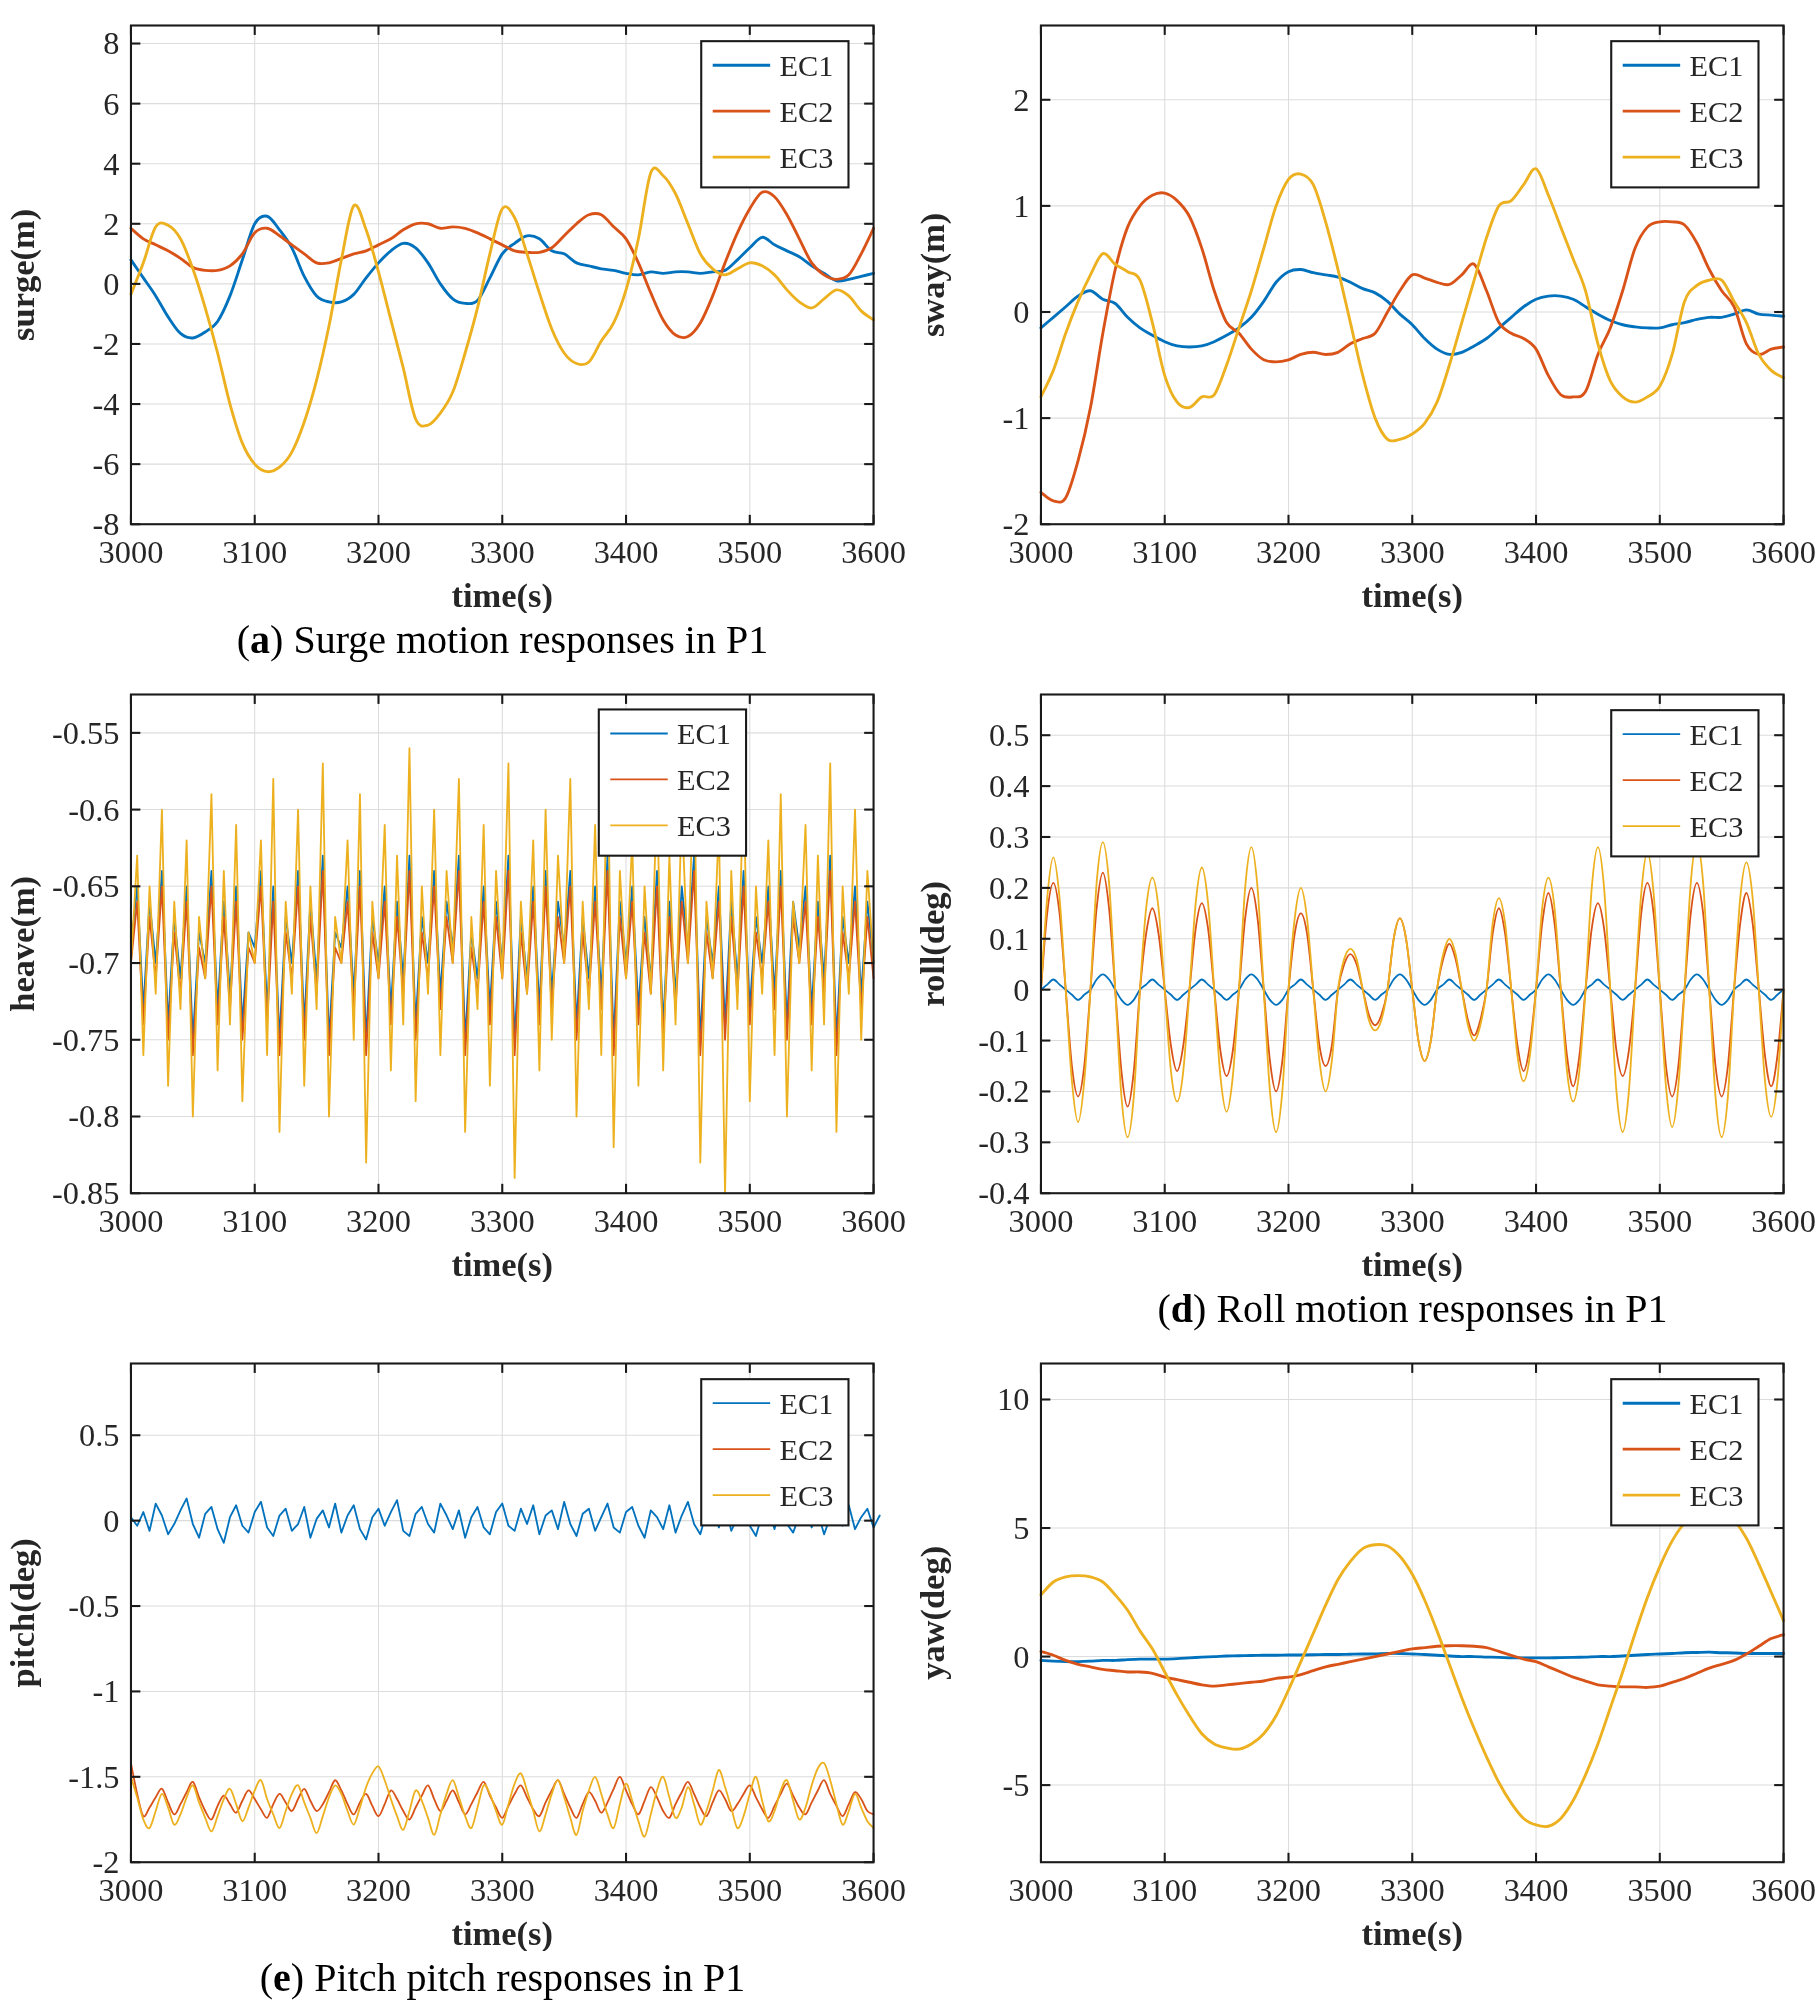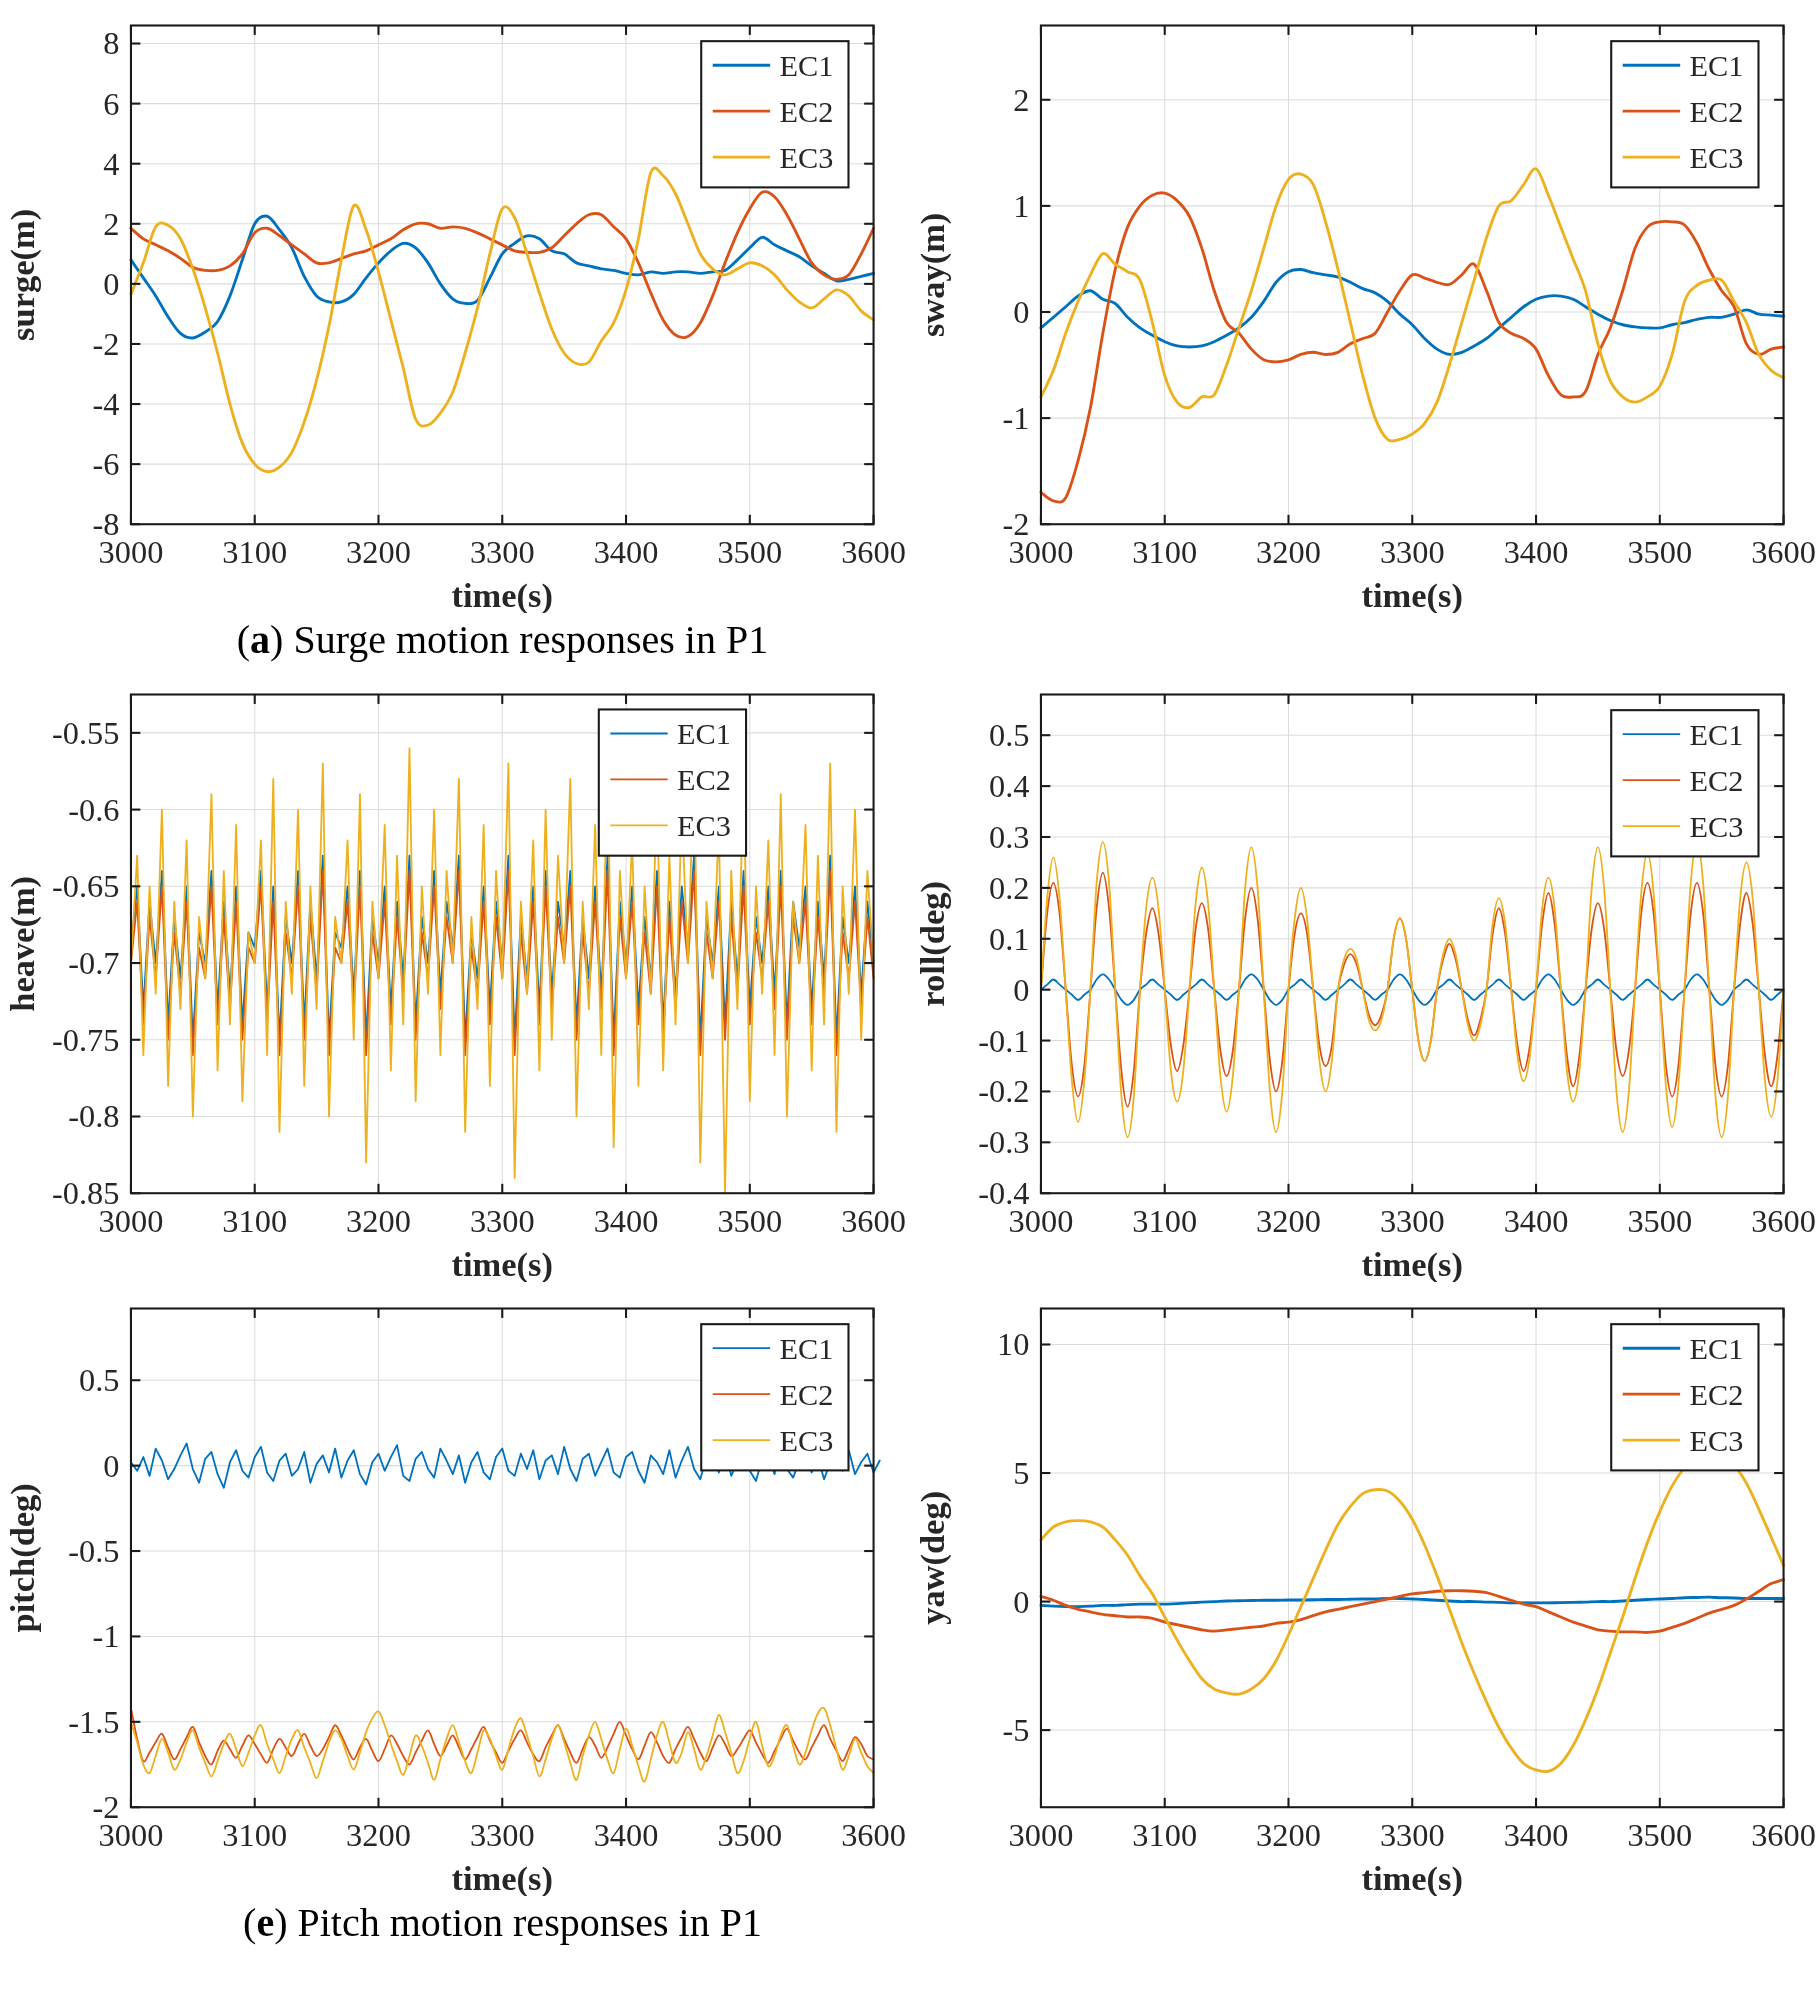--- a/index.html
+++ b/index.html
@@ -349,20 +349,21 @@
         <g>
           <rect x="1342" y="75" width="282" height="280" fill="#ffffff" stroke="#1a1a1a" stroke-width="4"></rect>
           <line x1="1364" y1="121" x2="1474" y2="121" stroke="#0072BD" stroke-width="3.5"></line>
           <text x="1492" y="141" fill="#262626" font-family="&quot;Liberation Serif&quot;,serif" font-size="58">EC1</text>
           <line x1="1364" y1="209" x2="1474" y2="209" stroke="#D95319" stroke-width="3.5"></line>
           <text x="1492" y="229" fill="#262626" font-family="&quot;Liberation Serif&quot;,serif" font-size="58">EC2</text>
           <line x1="1364" y1="297" x2="1474" y2="297" stroke="#EDB120" stroke-width="3.5"></line>
           <text x="1492" y="317" fill="#262626" font-family="&quot;Liberation Serif&quot;,serif" font-size="58">EC3</text>
         </g>
       </svg>
+    <figcaption class="caption">(<b class="cap-letter">d</b>)<span class="cap-text"> Roll motion responses in P1</span></figcaption>
   </figure>
 
   <figure class="panel" style="margin:0">
     <svg class="chart" width="910" height="611" viewBox="0 0 1741 1170">
         <rect x="0" y="0" width="1741" height="1170" fill="#ffffff"></rect>
         <g>
           <line x1="487" y1="45" x2="487" y2="1000" stroke="#dcdcdc" stroke-width="2"></line>
           <line x1="724" y1="45" x2="724" y2="1000" stroke="#dcdcdc" stroke-width="2"></line>
           <line x1="961" y1="45" x2="961" y2="1000" stroke="#dcdcdc" stroke-width="2"></line>
           <line x1="1198" y1="45" x2="1198" y2="1000" stroke="#dcdcdc" stroke-width="2"></line>
@@ -427,21 +428,21 @@
         <g>
           <rect x="1342" y="75" width="282" height="280" fill="#ffffff" stroke="#1a1a1a" stroke-width="4"></rect>
           <line x1="1364" y1="121" x2="1474" y2="121" stroke="#0072BD" stroke-width="3.5"></line>
           <text x="1492" y="141" fill="#262626" font-family="&quot;Liberation Serif&quot;,serif" font-size="58">EC1</text>
           <line x1="1364" y1="209" x2="1474" y2="209" stroke="#D95319" stroke-width="3.5"></line>
           <text x="1492" y="229" fill="#262626" font-family="&quot;Liberation Serif&quot;,serif" font-size="58">EC2</text>
           <line x1="1364" y1="297" x2="1474" y2="297" stroke="#EDB120" stroke-width="3.5"></line>
           <text x="1492" y="317" fill="#262626" font-family="&quot;Liberation Serif&quot;,serif" font-size="58">EC3</text>
         </g>
       </svg>
-    <figcaption class="caption">(<b class="cap-letter">e</b>)<span class="cap-text"> Pitch motion responses in P1</span></figcaption>
+    <figcaption class="caption">(<b class="cap-letter">e</b>)<span class="cap-text"> Pitch pitch responses in P1</span></figcaption>
   </figure>
 
   <figure class="panel" style="margin:0">
     <svg class="chart" width="910" height="611" viewBox="0 0 1741 1170">
         <rect x="0" y="0" width="1741" height="1170" fill="#ffffff"></rect>
         <g>
           <line x1="487" y1="45" x2="487" y2="1000" stroke="#dcdcdc" stroke-width="2"></line>
           <line x1="724" y1="45" x2="724" y2="1000" stroke="#dcdcdc" stroke-width="2"></line>
           <line x1="961" y1="45" x2="961" y2="1000" stroke="#dcdcdc" stroke-width="2"></line>
           <line x1="1198" y1="45" x2="1198" y2="1000" stroke="#dcdcdc" stroke-width="2"></line>

